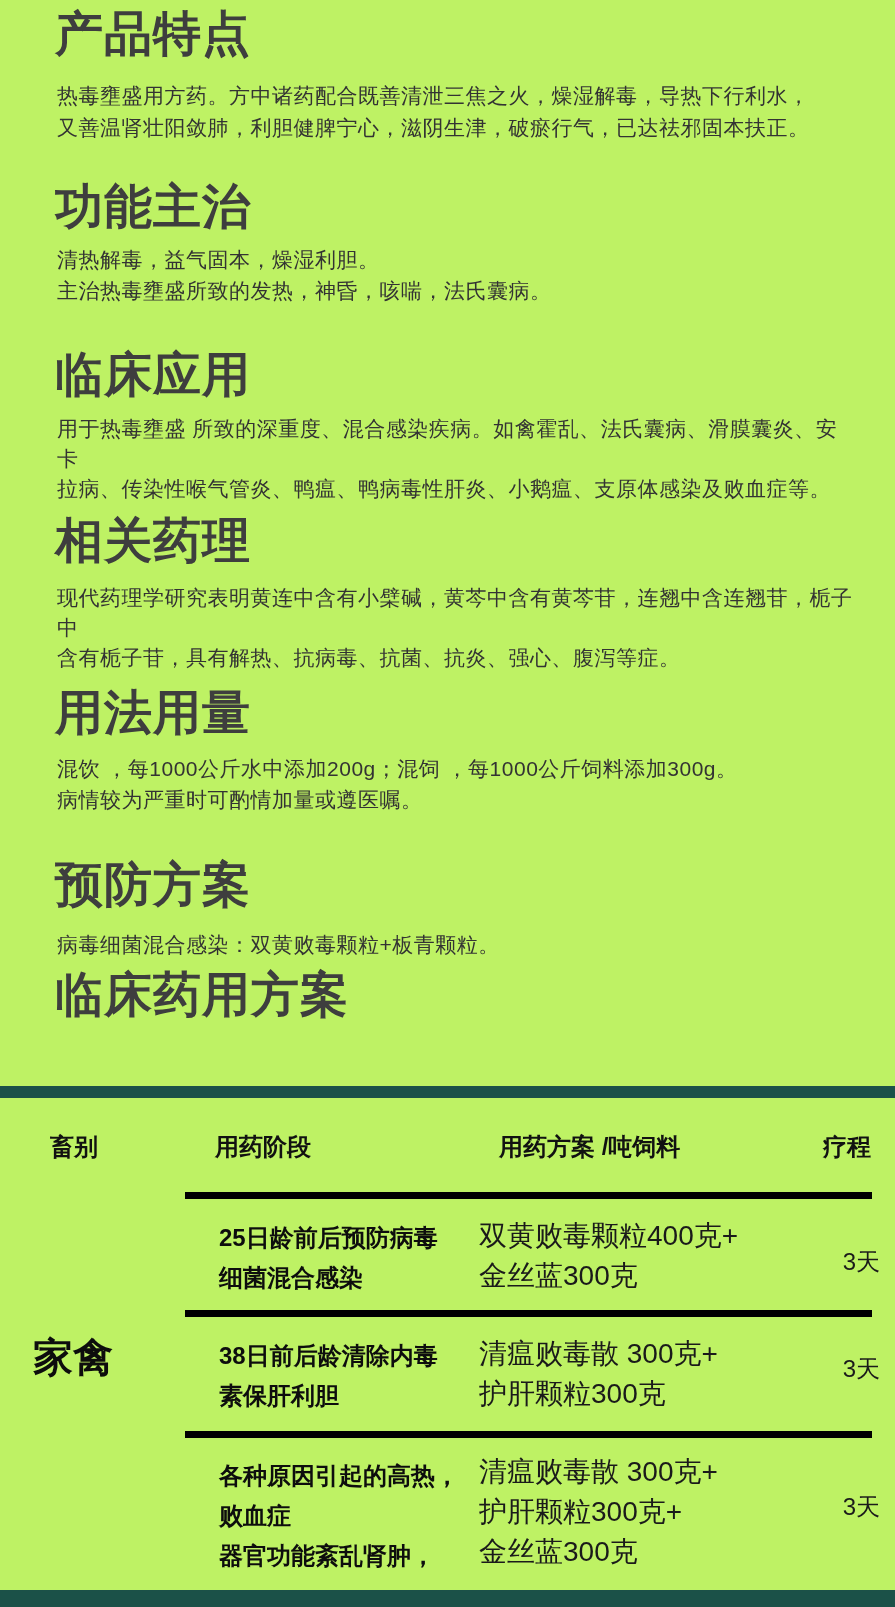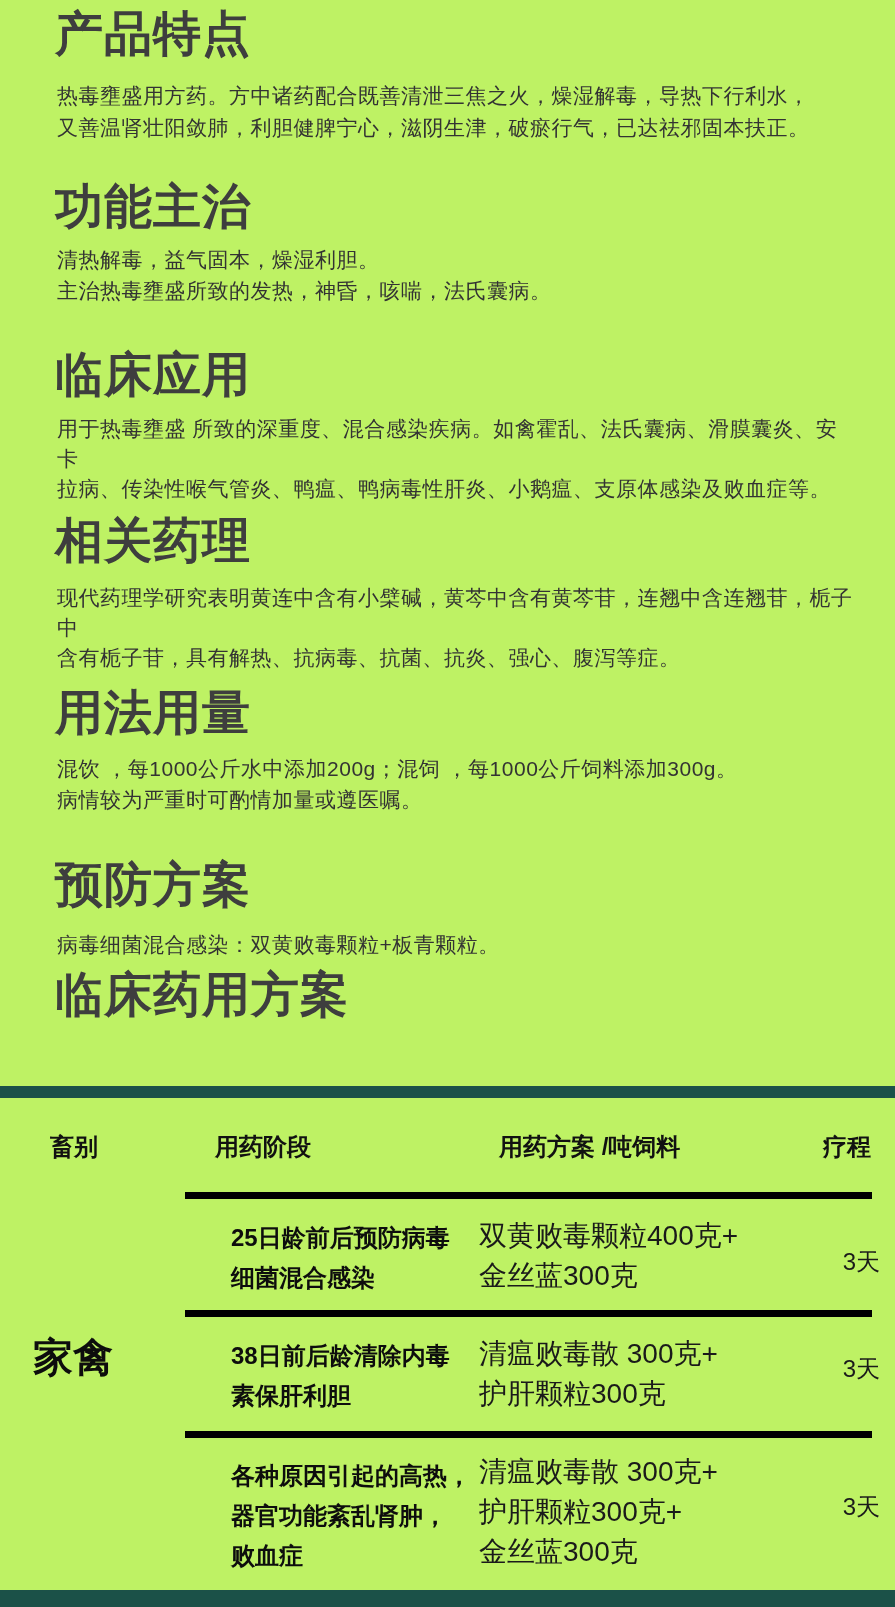--- a/index.html
+++ b/index.html
@@ -80,21 +80,20 @@
     white-space: nowrap;
   }
   .cell-stage {
     position: absolute;
     left: 219px;
     width: 250px;
     font-size: 24px;
     font-weight: bold;
     color: #0d0d0d;
     line-height: 40px;
-    margin-left: 12px;
   }
   .cell-plan {
     position: absolute;
     left: 479px;
     width: 310px;
     font-size: 28px;
     color: #1a1a1a;
     line-height: 40px;
   }
   .cell-course {
@@ -186,22 +185,22 @@
     <div>素保肝利胆</div>
   </div>
   <div class="cell-plan r2-plan">
     <div>清瘟败毒散 300克+</div>
     <div>护肝颗粒300克</div>
   </div>
   <div class="cell-course r2-course">3天</div>
 
   <div class="cell-stage r3-stage">
     <div>各种原因引起的高热，</div>
+    <div>败血症</div>
     <div>器官功能紊乱肾肿，</div>
-    <div>败血症</div>
   </div>
   <div class="cell-plan r3-plan">
     <div>清瘟败毒散 300克+</div>
     <div>护肝颗粒300克+</div>
     <div>金丝蓝300克</div>
   </div>
   <div class="cell-course r3-course">3天</div>
 
   <div class="green-bar bar-bottom"></div>
 

